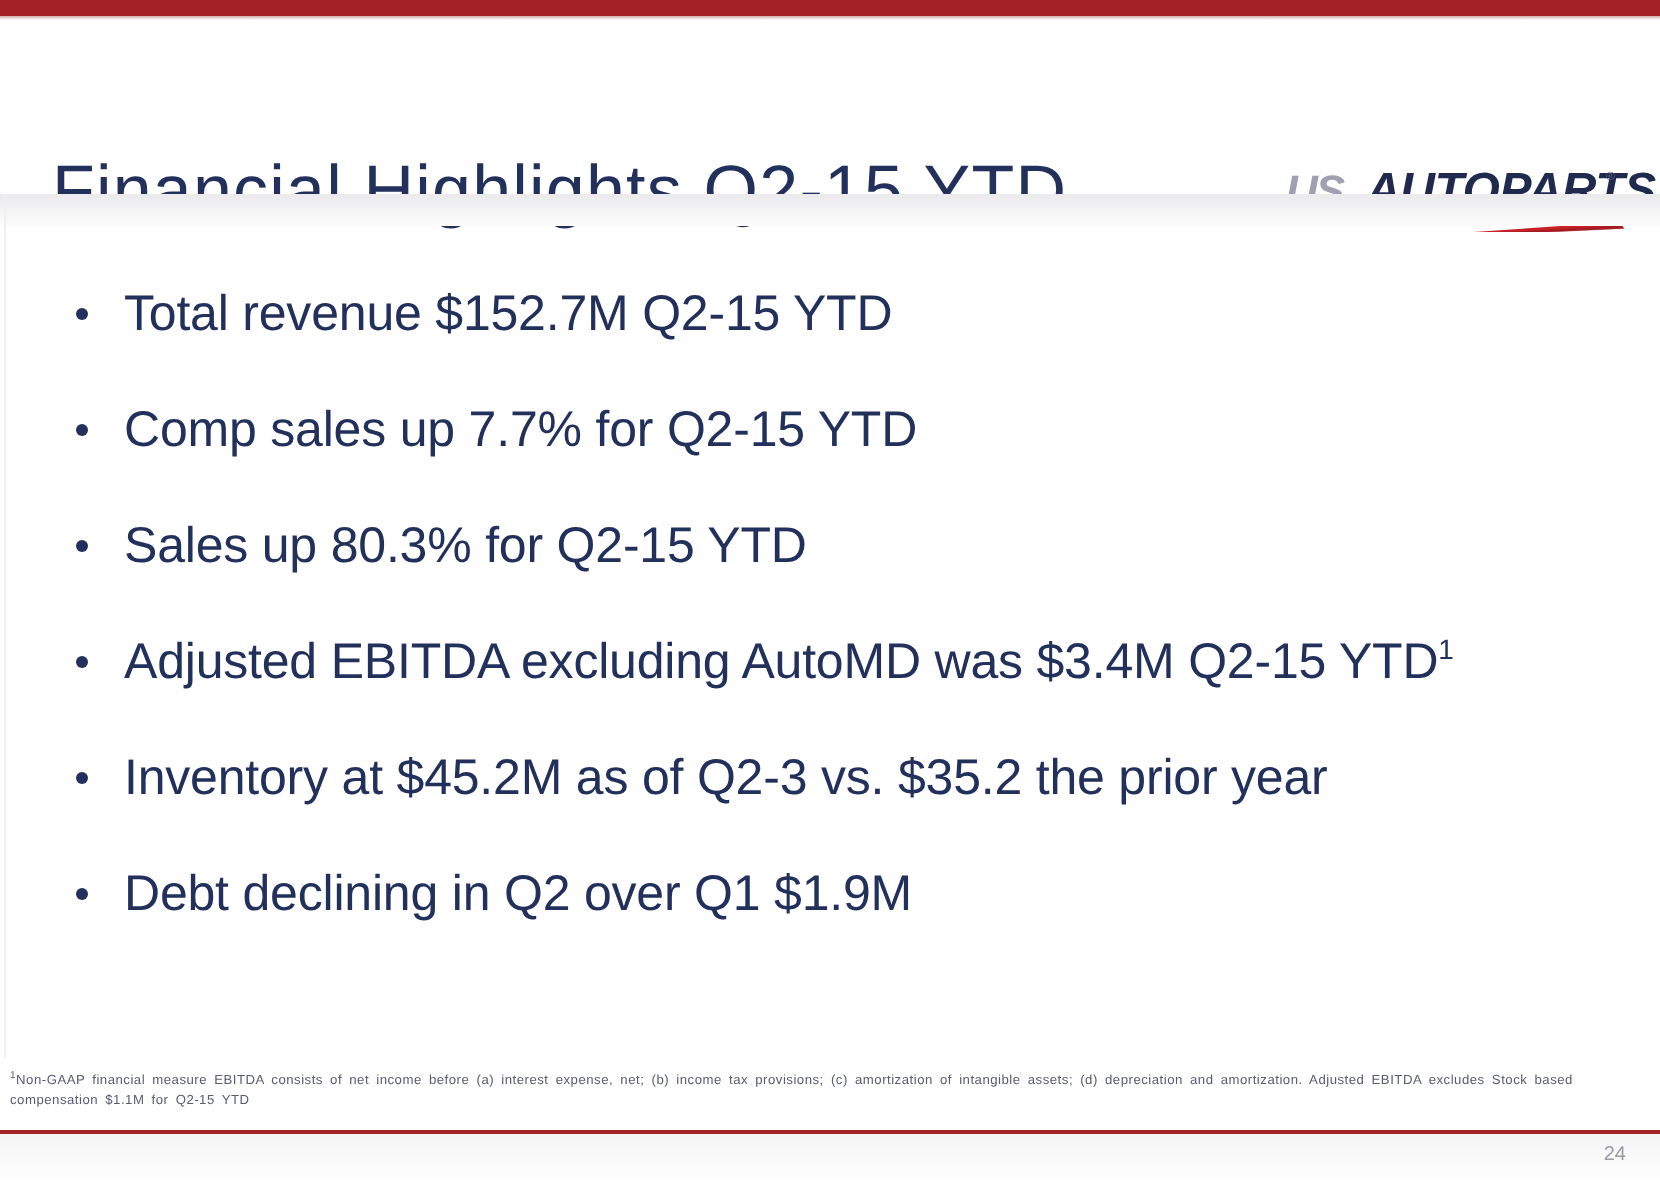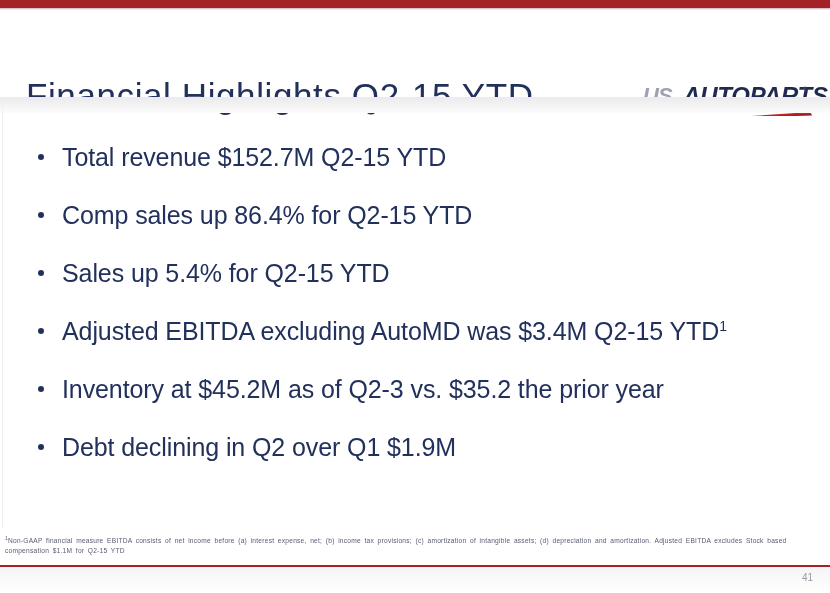--- a/index.html
+++ b/index.html
@@ -205,26 +205,26 @@
 
   <div id="bullets">
 
     <div class="bullet-row">
       <span class="bullet-dot"></span>
       <span class="bullet-text">Total revenue $152.7M Q2-15 YTD</span>
     </div>
 
     <div class="bullet-row">
       <span class="bullet-dot"></span>
-      <span class="bullet-text">Comp sales up 86.4% for Q2-15 YTD</span>
-    </div>
-
-    <div class="bullet-row">
-      <span class="bullet-dot"></span>
-      <span class="bullet-text">Sales up 5.4% for Q2-15 YTD</span>
+      <span class="bullet-text">Comp sales up 7.7% for Q2-15 YTD</span>
+    </div>
+
+    <div class="bullet-row">
+      <span class="bullet-dot"></span>
+      <span class="bullet-text">Sales up 80.3% for Q2-15 YTD</span>
     </div>
 
     <div class="bullet-row">
       <span class="bullet-dot"></span>
       <span class="bullet-text"><span>Adjusted EBITDA excluding AutoMD was $3.4M Q2-15 YTD</span><sup>1</sup></span>
     </div>
 
     <div class="bullet-row">
       <span class="bullet-dot"></span>
       <span class="bullet-text">Inventory at $45.2M as of Q2-3 vs. $35.2 the prior year</span>
@@ -234,15 +234,15 @@
       <span class="bullet-dot"></span>
       <span class="bullet-text">Debt declining in Q2 over Q1 $1.9M</span>
     </div>
 
   </div>
 
   <div id="footnote"><sup>1</sup><span>Non-GAAP financial measure EBITDA consists of net income before (a) interest expense, net; (b) income tax provisions; (c) amortization of intangible assets; (d) depreciation and amortization.  Adjusted EBITDA excludes Stock based compensation $1.1M for Q2-15 YTD</span></div>
 
   <div id="bottom-rule"></div>
   <div id="bottom-area"></div>
-  <div id="page-number">41</div>
+  <div id="page-number">24</div>
 
 </div>
 
 </body></html>

